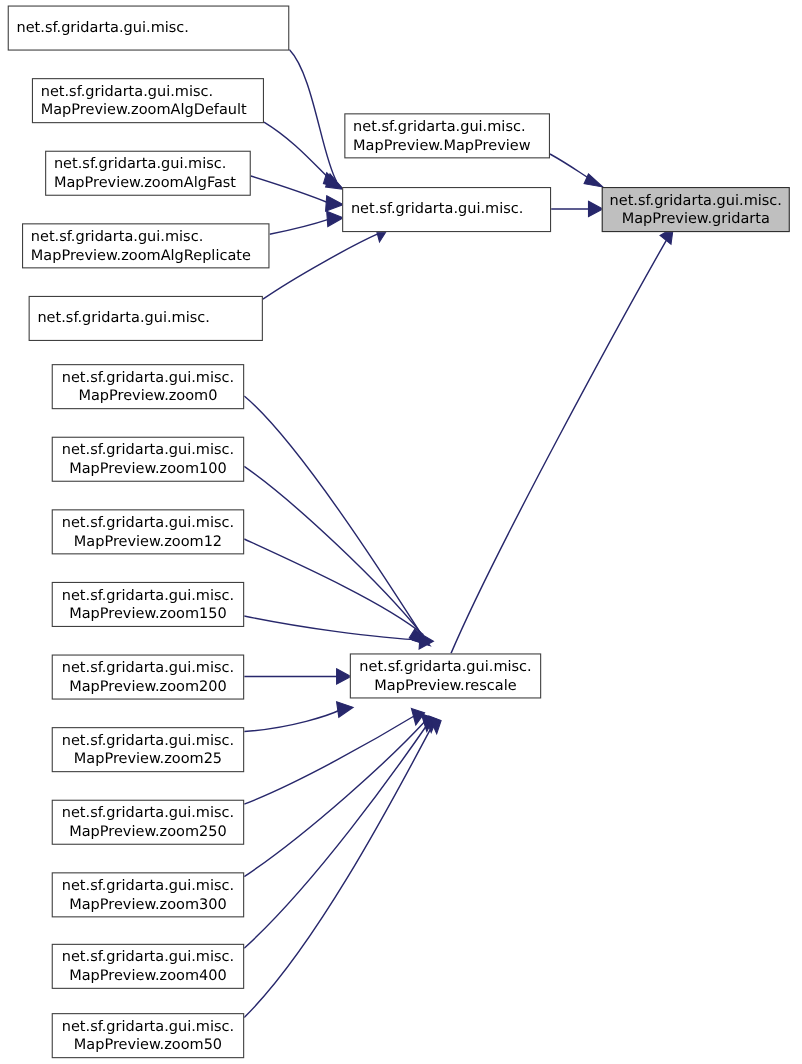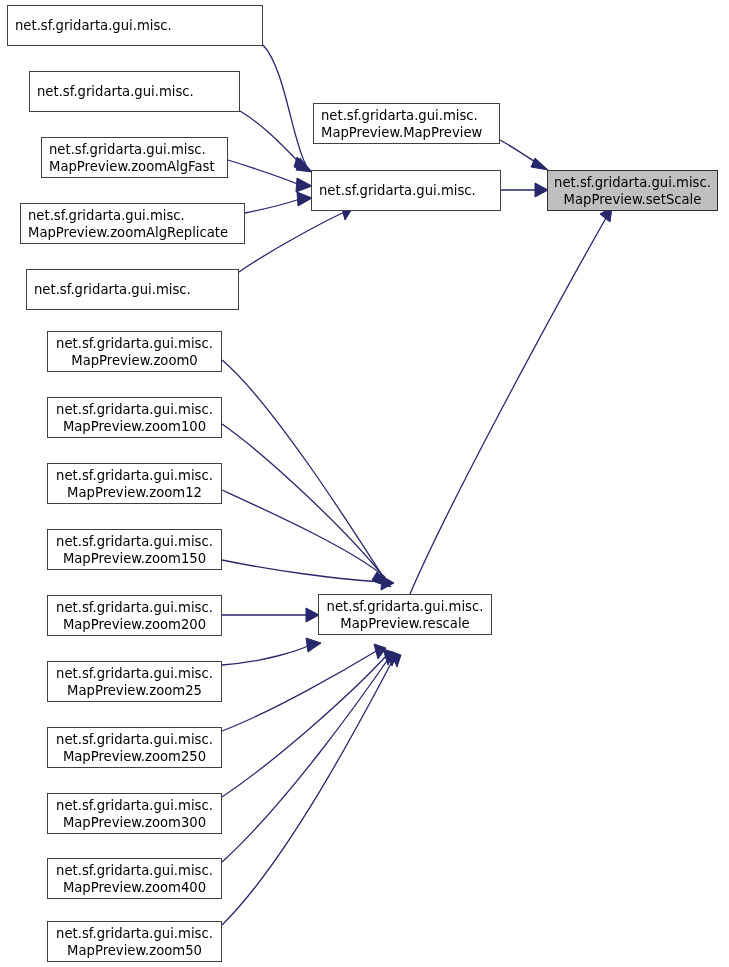--- a/index.html
+++ b/index.html
@@ -98,32 +98,32 @@
       <path d="M374,644 L386,648 L378,659 Z" class="edge-head"></path>
       <path d="M222,797 C280,758 355,690 387,655" class="edge-path"></path>
       <path d="M383,649 L394,653 L388,665 Z" class="edge-head"></path>
       <path d="M222,862 C285,805 360,700 391,655" class="edge-path"></path>
       <path d="M386,650 L397,654 L392,666 Z" class="edge-head"></path>
       <path d="M222,925 C290,858 365,712 395,656" class="edge-path"></path>
       <path d="M390,651 L401,655 L397,667 Z" class="edge-head"></path>
     </svg>
   <div id="nodes">
       <div class="node leftalign" style="left: 7px; top: 5px; width: 256px; height: 41px;"><span class="ln">net.sf.gridarta.gui.misc.</span></div>
-      <div class="node leftalign" style="left: 29px; top: 71px; width: 211px; height: 41px;"><span class="ln">net.sf.gridarta.gui.misc.</span></div>
+      <div class="node leftalign" style="left: 29px; top: 71px; width: 211px; height: 41px;"><span class="ln">net.sf.gridarta.gui.misc.</span><span class="ln">MapPreview.zoomAlgDefault</span></div>
       <div class="node leftalign" style="left: 41px; top: 137px; width: 187px; height: 41px;"><span class="ln">net.sf.gridarta.gui.misc.</span><span class="ln">MapPreview.zoomAlgFast</span></div>
       <div class="node leftalign" style="left: 20px; top: 203px; width: 225px; height: 41px;"><span class="ln">net.sf.gridarta.gui.misc.</span><span class="ln">MapPreview.zoomAlgReplicate</span></div>
       <div class="node leftalign" style="left: 26px; top: 269px; width: 213px; height: 41px;"><span class="ln">net.sf.gridarta.gui.misc.</span></div>
       <div class="node" style="left: 47px; top: 331px; width: 175px; height: 41px;"><span class="ln">net.sf.gridarta.gui.misc.</span><span class="ln">MapPreview.zoom0</span></div>
       <div class="node" style="left: 47px; top: 397px; width: 175px; height: 41px;"><span class="ln">net.sf.gridarta.gui.misc.</span><span class="ln">MapPreview.zoom100</span></div>
       <div class="node" style="left: 47px; top: 463px; width: 175px; height: 41px;"><span class="ln">net.sf.gridarta.gui.misc.</span><span class="ln">MapPreview.zoom12</span></div>
       <div class="node" style="left: 47px; top: 529px; width: 175px; height: 41px;"><span class="ln">net.sf.gridarta.gui.misc.</span><span class="ln">MapPreview.zoom150</span></div>
       <div class="node" style="left: 47px; top: 595px; width: 175px; height: 41px;"><span class="ln">net.sf.gridarta.gui.misc.</span><span class="ln">MapPreview.zoom200</span></div>
       <div class="node" style="left: 47px; top: 661px; width: 175px; height: 41px;"><span class="ln">net.sf.gridarta.gui.misc.</span><span class="ln">MapPreview.zoom25</span></div>
       <div class="node" style="left: 47px; top: 727px; width: 175px; height: 41px;"><span class="ln">net.sf.gridarta.gui.misc.</span><span class="ln">MapPreview.zoom250</span></div>
       <div class="node" style="left: 47px; top: 793px; width: 175px; height: 41px;"><span class="ln">net.sf.gridarta.gui.misc.</span><span class="ln">MapPreview.zoom300</span></div>
       <div class="node" style="left: 47px; top: 858px; width: 175px; height: 41px;"><span class="ln">net.sf.gridarta.gui.misc.</span><span class="ln">MapPreview.zoom400</span></div>
       <div class="node" style="left: 47px; top: 921px; width: 175px; height: 41px;"><span class="ln">net.sf.gridarta.gui.misc.</span><span class="ln">MapPreview.zoom50</span></div>
       <div class="node leftalign" style="left: 313px; top: 103px; width: 187px; height: 41px;"><span class="ln">net.sf.gridarta.gui.misc.</span><span class="ln">MapPreview.MapPreview</span></div>
       <div class="node leftalign" style="left: 311px; top: 170px; width: 190px; height: 41px;"><span class="ln">net.sf.gridarta.gui.misc.</span></div>
       <div class="node" style="left: 318px; top: 594px; width: 174px; height: 41px;"><span class="ln">net.sf.gridarta.gui.misc.</span><span class="ln">MapPreview.rescale</span></div>
-      <div class="node highlight" style="left: 547px; top: 170px; width: 171px; height: 41px;"><span class="ln">net.sf.gridarta.gui.misc.</span><span class="ln">MapPreview.setScale</span></div>
+      <div class="node highlight" style="left: 547px; top: 170px; width: 171px; height: 41px;"><span class="ln">net.sf.gridarta.gui.misc.</span><span class="ln">MapPreview.gridarta</span></div>
     </div>
 </div>
 
 </body></html>

